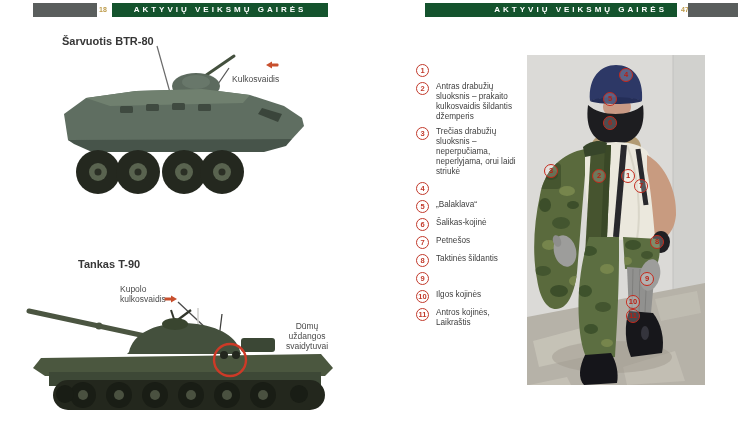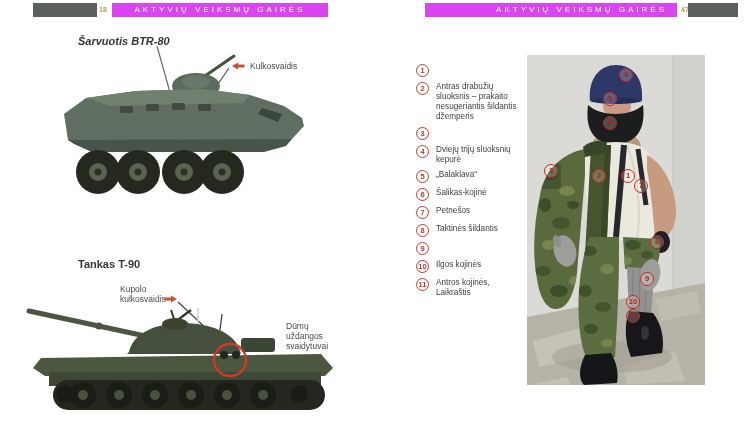--- a/index.html
+++ b/index.html
@@ -1,26 +1,26 @@
 <!DOCTYPE html>
 <html><head>
 <meta charset="utf-8">
 <style>
   html,body{margin:0;padding:0;background:#fff;}
   .canvas{position:relative;width:750px;height:422px;background:#ffffff;overflow:hidden;
           font-family:"Liberation Sans",sans-serif;}
   
-  .hbar{position:absolute;top:3px;height:14px;background:#d946ef;color:#fff;
-        font-size:8px;font-weight:normal;letter-spacing:3px;line-height:14px;}
+  .hbar{position:absolute;top:3px;height:14px;background:#14532d;color:#fff;
+        font-size:8px;font-weight:bold;letter-spacing:3px;line-height:14px;}
   .graybox{position:absolute;top:3px;height:14px;background:#5a5e5d;}
   .pagenum{position:absolute;top:6px;font-size:7px;color:#bd9b4a;font-weight:bold;}
   
   .sec-title{position:absolute;font-size:11px;font-weight:bold;color:#363636;}
   .diagram-label{position:absolute;font-size:8.5px;color:#4b4b4b;line-height:10px;}
-  .label-row{position:absolute;display:flex;align-items:center;gap:5px;}
+  .label-row{position:absolute;display:flex;align-items:flex-end;gap:5px;flex-direction:column;}
   .arrow{display:inline-block;line-height:0;}
   
   .list{position:absolute;left:416px;top:64px;width:116px;display:flex;flex-direction:column;}
   .list-item{display:flex;gap:7px;margin-bottom:5px;}
   .num-badge{width:13px;height:13px;border:1.3px solid #c23a2b;border-radius:50%;
              color:#c23a2b;font-size:7.5px;font-weight:bold;display:flex;align-items:center;
              justify-content:center;flex:0 0 auto;box-sizing:border-box;background:#fff;}
   .item-text{font-size:8.2px;line-height:10px;color:#3e3e3e;width:82px;}
   
   .photo{position:absolute;left:527px;top:55px;width:178px;height:330px;background:#dbdad7;overflow:hidden;}
@@ -35,21 +35,21 @@
 <div class="canvas">
 
   <div class="graybox" style="left:33px;width:64px;"></div>
   <div class="pagenum" style="left:99px;">18</div>
   <div class="hbar" style="left:112px;width:216px;text-align:center;">AKTYVIŲ VEIKSMŲ GAIRĖS</div>
 
   <div class="hbar" style="left:425px;width:252px;text-align:right;padding-right:10px;box-sizing:border-box;">AKTYVIŲ VEIKSMŲ GAIRĖS</div>
   <div class="pagenum" style="left:681px;">47</div>
   <div class="graybox" style="left:688px;width:50px;"></div>
 
-  <div class="sec-title" style="left:78px;top:35px;font-style:italic;">Šarvuotis BTR-80</div>
+  <div class="sec-title" style="left:62px;top:35px;">Šarvuotis BTR-80</div>
 
   <div class="label-row" style="left:232px;top:61px;">
     <span class="arrow">
       <svg width="13" height="8" viewBox="0 0 13 8">
           <polygon points="0,4 6,0.5 6,7.5" fill="#c8502e"></polygon>
           <rect x="5.5" y="2.6" width="7" height="2.8" rx="1" fill="#c8502e"></rect>
         </svg>
     </span>
     <span class="diagram-label" style="position:static;">Kulkosvaidis</span>
   </div>
@@ -96,21 +96,21 @@
   <span class="arrow" style="position:absolute;left:164px;top:295px;">
     <svg width="13" height="8" viewBox="0 0 13 8">
         <polygon points="13,4 7,0.5 7,7.5" fill="#c8502e"></polygon>
         <rect x="0.5" y="2.6" width="7" height="2.8" rx="1" fill="#c8502e"></rect>
       </svg>
   </span>
   <svg class="pline" style="left:176px;top:300px;" width="36" height="34" viewBox="0 0 36 34">
     <line x1="2" y1="2" x2="33" y2="31" stroke="#4a4a4a" stroke-width="1.3"></line>
   </svg>
 
-  <div class="diagram-label" style="left:286px;top:321px;width:60px;">Dūmų uždangos svaidytuvai</div>
+  <div class="diagram-label" style="left:277px;top:321px;width:60px;text-align:center;">Dūmų uždangos svaidytuvai</div>
   <span class="arrow" style="position:absolute;left:259px;top:343px;">
     <svg width="13" height="8" viewBox="0 0 13 8">
         <polygon points="0,4 6,0.5 6,7.5" fill="#c8502e"></polygon>
         <rect x="5.5" y="2.6" width="7" height="2.8" rx="1" fill="#c8502e"></rect>
       </svg>
   </span>
 
   <svg class="pline" style="left:25px;top:306px;" width="312" height="116" viewBox="0 0 312 116">
     <g>
       <path d="M148,36 L4,5" stroke="#4b5541" stroke-width="5" stroke-linecap="round"></path>
@@ -154,28 +154,28 @@
       <circle cx="205" cy="54" r="16" fill="none" stroke="#cd3a27" stroke-width="2.4"></circle>
     </g>
   </svg>
 
   <div class="list">
     <div class="list-item">
         <div class="num-badge">1</div>
       </div>
     <div class="list-item">
         <div class="num-badge">2</div>
-        <div class="item-text">Antras drabužių sluoksnis – prakaito nesugeriantis šildantis džemperis</div>
+        <div class="item-text">Antras drabužių sluoksnis – prakaito kulkosvaidis šildantis džemperis</div>
       </div>
     <div class="list-item">
         <div class="num-badge">3</div>
+        <div class="item-text">Trečias drabužių sluoksnis – neperpučiama, neperlyjama, orui laidi striukė</div>
       </div>
     <div class="list-item">
         <div class="num-badge">4</div>
-        <div class="item-text">Dviejų trijų sluoksnių kepurė</div>
       </div>
     <div class="list-item">
         <div class="num-badge">5</div>
         <div class="item-text">„Balaklava“</div>
       </div>
     <div class="list-item">
         <div class="num-badge">6</div>
         <div class="item-text">Šalikas-kojinė</div>
       </div>
     <div class="list-item">

